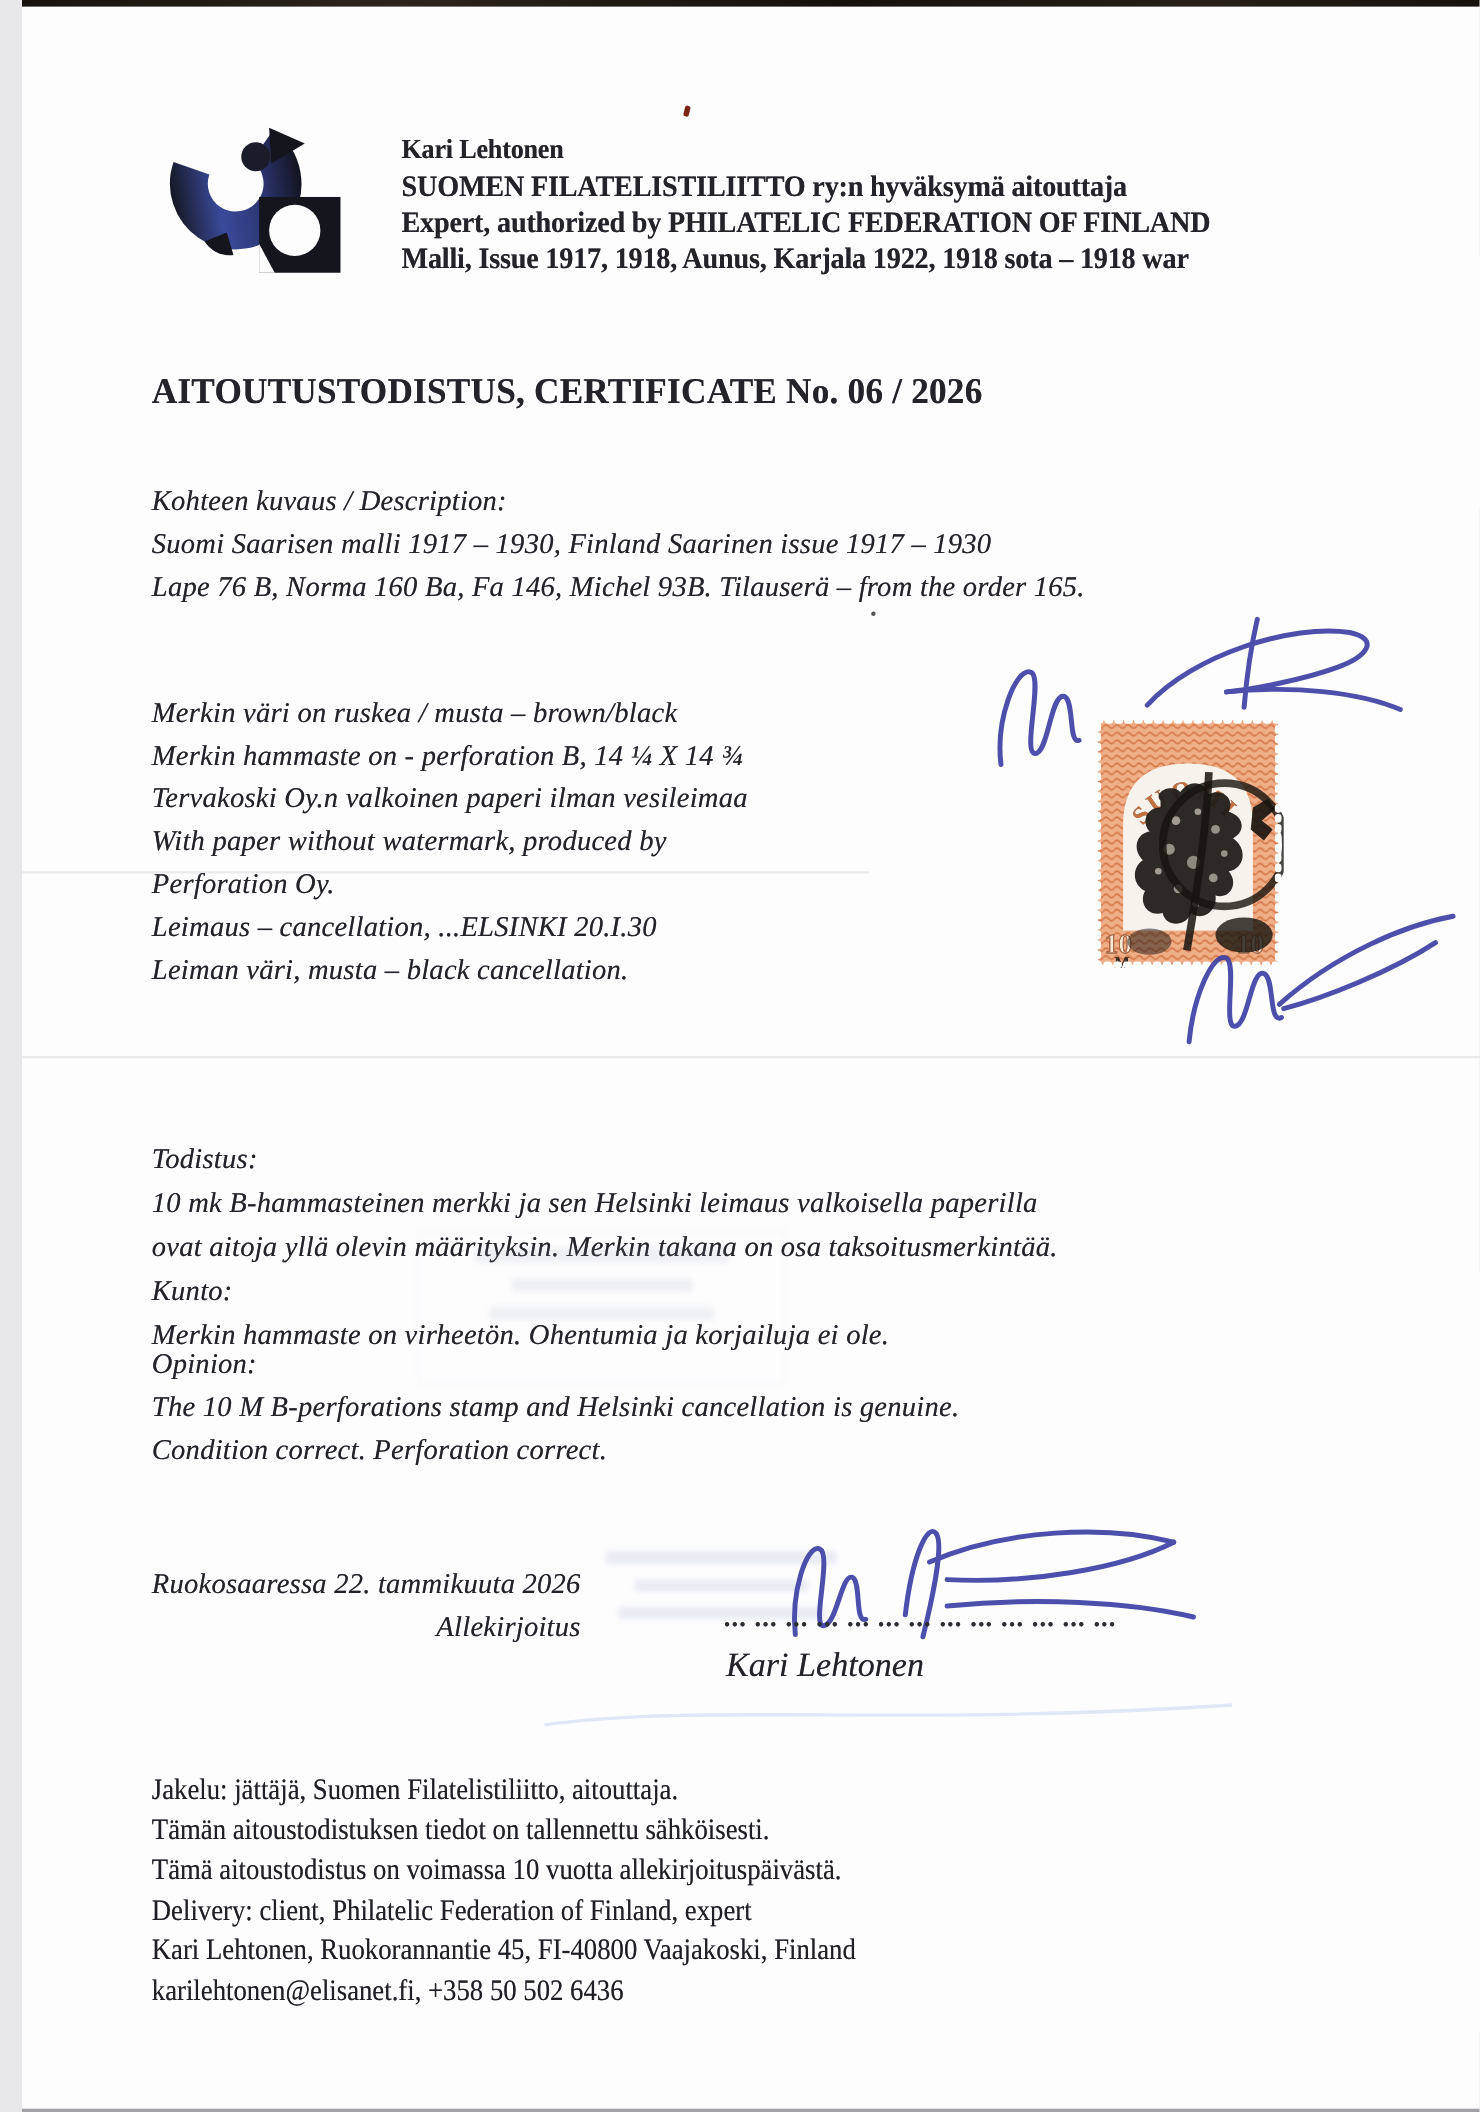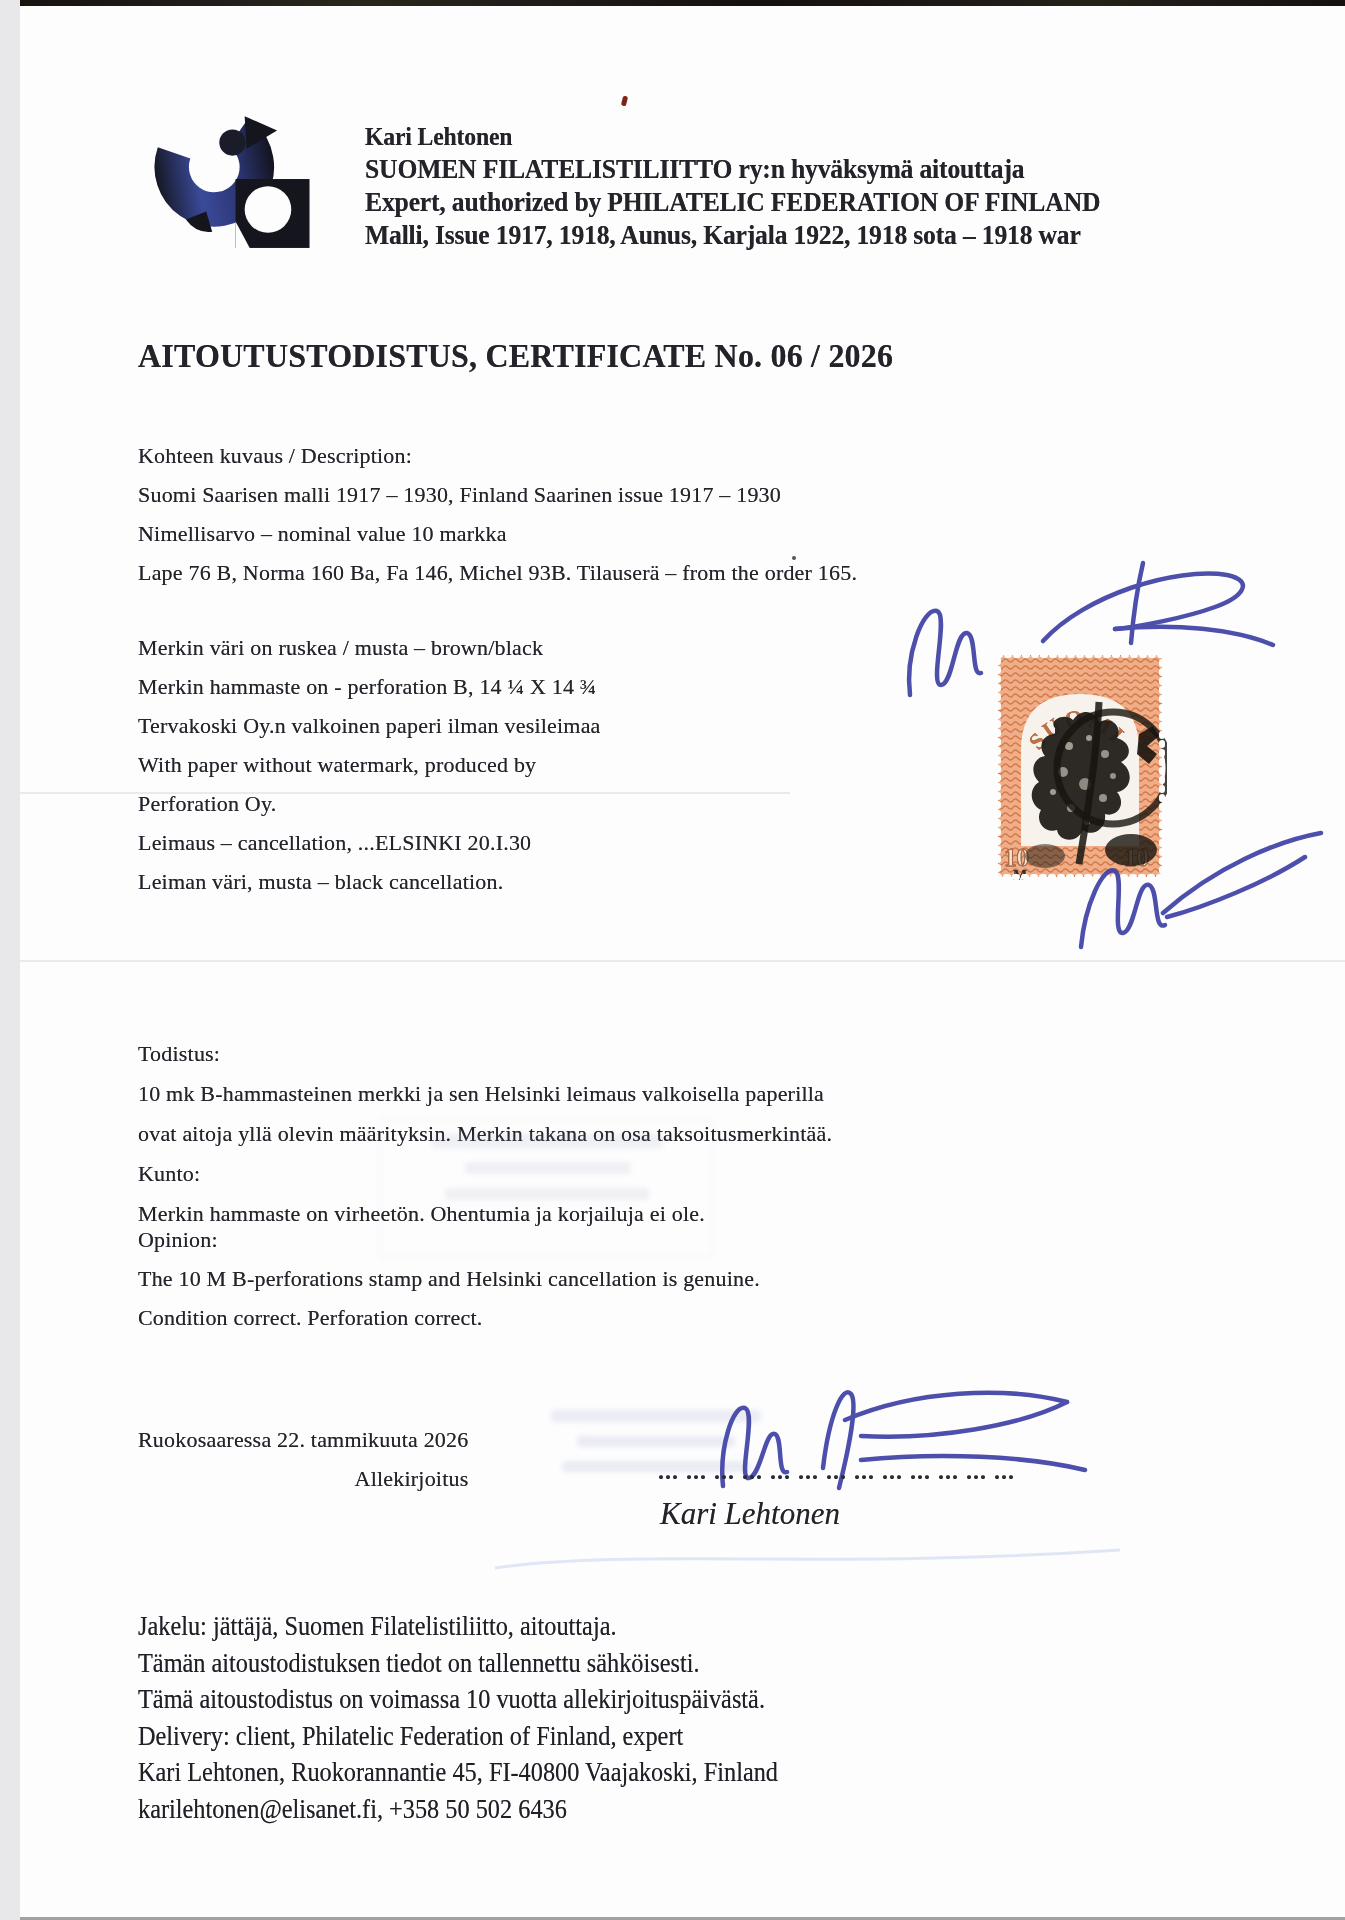--- a/index.html
+++ b/index.html
@@ -20,21 +20,21 @@
   .logo{position:absolute;left:130px;top:100px;}
 
   .hdr{position:absolute;left:345px;top:120px;font-weight:bold;
        transform:scaleX(.95);transform-origin:left top;}
   .hdr-line{white-space:nowrap;font-size:27px;line-height:33px;letter-spacing:-.2px;}
   .hdr-name{font-size:25px;}
 
   .title{position:absolute;left:118px;top:338px;margin:0;font-size:33px;font-weight:bold;
          white-space:nowrap;letter-spacing:.2px;transform:scaleX(.97);transform-origin:left top;}
 
-  .block{position:absolute;left:118px;font-size:22px;line-height:39px;
+  .block{position:absolute;left:118px;font-style:italic;font-size:26px;line-height:39px;
          letter-spacing:.2px;}
   .block div{white-space:nowrap;}
   #desc{top:436px;}
   #details{top:628px;}
   #todistus{top:1034px;line-height:40px;}
   #opinion{top:1220px;}
   #sig-left{top:1420px;text-align:right;}
 
   .dots{position:absolute;left:638px;top:1458px;font-size:24px;font-weight:bold;
         letter-spacing:1px;color:#2c2c33;white-space:nowrap;}
@@ -89,21 +89,20 @@
     <div class="hdr-line">SUOMEN FILATELISTILIITTO ry:n hyväksymä aitouttaja</div>
     <div class="hdr-line">Expert, authorized by PHILATELIC FEDERATION OF FINLAND</div>
     <div class="hdr-line">Malli, Issue 1917, 1918, Aunus, Karjala 1922, 1918 sota – 1918 war</div>
   </div>
 
   <h1 class="title">AITOUTUSTODISTUS, CERTIFICATE No. 06 / 2026</h1>
 
   <div class="block" id="desc">
     <div>Kohteen kuvaus / Description:</div>
     <div>Suomi Saarisen malli 1917 – 1930, Finland Saarinen issue 1917 – 1930</div>
-    <div>Nimellisarvo – nominal value 10 markka</div>
     <div>Lape 76 B, Norma 160 Ba, Fa 146, Michel 93B. Tilauserä – from the order 165.</div>
   </div>
 
   <div class="block" id="details">
     <div>Merkin väri on ruskea / musta – brown/black</div>
     <div>Merkin hammaste on - perforation B, 14 ¼ X 14 ¾</div>
     <div>Tervakoski Oy.n valkoinen paperi ilman vesileimaa</div>
     <div>With paper without watermark, produced by</div>
     <div>Perforation Oy.</div>
     <div>Leimaus – cancellation, ...ELSINKI 20.I.30</div>

